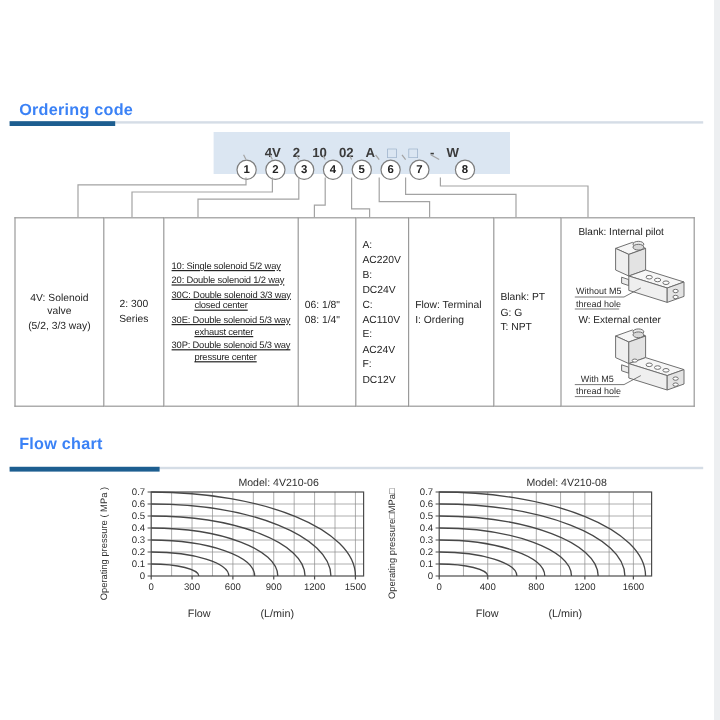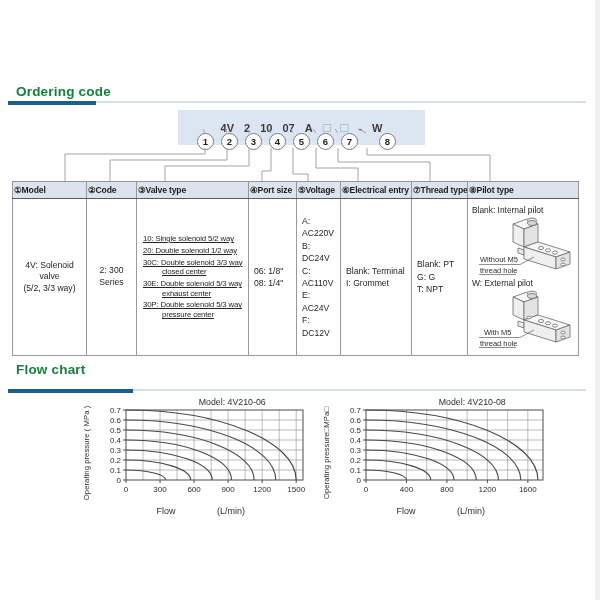--- a/index.html
+++ b/index.html
@@ -1,20 +1,20 @@
 <!DOCTYPE html>
 <html><head>
 <meta charset="utf-8">
 <style>
   html,body{margin:0;padding:0;background:#fff;}
   .page{position:relative;width:600px;height:600px;background:#ffffff;overflow:hidden;
         font-family:"Liberation Sans",sans-serif;color:#222;}
   .edge-strip{position:absolute;right:0;top:0;width:5px;height:100%;background:#edeff1;}
 
-  .sec-title{position:absolute;left:16px;font-size:13.5px;font-weight:bold;color:#15803d;letter-spacing:.2px;}
+  .sec-title{position:absolute;left:16px;font-size:13.5px;font-weight:bold;color:#3b82f6;letter-spacing:.2px;}
   .rule{position:absolute;left:8px;width:584px;height:4px;}
   .rule .rest{position:absolute;left:0;right:6px;top:0;height:2px;background:#d5dde6;}
   .rule .acc{position:absolute;left:0;top:0;height:4px;background:#1d5e90;}
 
   .code-bar{position:absolute;left:178px;top:110px;width:247px;height:35px;background:#dbe6f2;
             display:flex;align-items:center;justify-content:center;gap:10px;}
   .code-part{font-size:11px;font-weight:bold;color:#3b3b3b;}
   .code-part.box-glyph{color:#8ea6c2;font-size:13px;font-weight:normal;line-height:1;}
 
   .digits-row{position:absolute;left:197px;top:133px;display:flex;gap:7px;}
@@ -29,21 +29,21 @@
        font-size:8.6px;letter-spacing:-.15px;font-weight:bold;text-align:left;padding:2px 1px;height:12px;
        white-space:nowrap;overflow:hidden;color:#1d1d1d;}
   table.order td{border:1px solid #9a9a9a;vertical-align:middle;padding:2px;height:152px;
        font-size:8.6px;color:#242424;}
   .cell-center{text-align:center;line-height:1.35;}
   .cell-list{padding-left:3px;line-height:1.45;}
   .vt-list{padding-left:2px;}
   .vt-list .vt-item{font-size:7.8px;letter-spacing:-.15px;padding-left:21px;text-indent:-19px;
        margin:2px 0;line-height:1.25;text-decoration:underline;}
   td.pilot-cell{vertical-align:top;padding:2px 3px;}
-  .pilot-head{font-size:8.4px;margin:1px 0 0 2px;}
+  .pilot-head{font-size:8.4px;margin:1px 0 0 12px;}
   .valve-svg{display:block;margin:0 0 0 6px;}
   .valve-svg text{font-size:7.5px;fill:#2d2d2d;}
 
   .note{position:absolute;left:10px;top:356px;font-size:9px;color:#333;}
 
   .chart-svg{position:absolute;}
   .cg{stroke:#8f8f8f;stroke-width:.6;}
   .cb{stroke:#4c4c4c;stroke-width:1;fill:none;}
   .cc{stroke:#474747;stroke-width:1.1;fill:none;}
   .ct{font-size:8px;fill:#2e2e2e;}
@@ -87,21 +87,21 @@
   <div class="sec-title" style="top:84px">Ordering code</div>
   <div class="rule" style="top:101px">
     <div class="rest"></div>
     <div class="acc" style="width:88px"></div>
   </div>
 
   <div class="code-bar">
       <span class="code-part">4V</span>
       <span class="code-part">2</span>
       <span class="code-part">10</span>
-      <span class="code-part">07</span>
+      <span class="code-part">02</span>
       <span class="code-part">A</span>
       <span class="code-part box-glyph">□</span>
       <span class="code-part box-glyph">□</span>
       <span class="code-part">-</span>
       <span class="code-part">W</span>
     </div>
 
   <div class="digits-row">
       <div class="digit-circle">1</div>
       <div class="digit-circle">2</div>
@@ -139,30 +139,20 @@
       <col style="width:74px">
         <col style="width:50px">
         <col style="width:112px">
         <col style="width:48px">
       <col style="width:44px">
         <col style="width:71px">
         <col style="width:56px">
         <col style="width:111px">
     </colgroup>
     <tbody>
-        <tr>
-      <th>①Model</th>
-      <th>②Code</th>
-      <th>③Valve type</th>
-      <th>④Port size</th>
-      <th>⑤Voltage</th>
-      <th>⑥Electrical entry</th>
-      <th>⑦Thread type</th>
-      <th>⑧Pilot type</th>
-    </tr>
     <tr>
       <td>
         <div class="cell-center">
           <div>4V: Solenoid valve</div>
           <div>(5/2, 3/3 way)</div>
         </div>
       </td>
       <td>
         <div class="cell-center">2: 300 Series</div>
       </td>
@@ -185,39 +175,39 @@
         <div class="cell-list">
               <div class="li">A: AC220V</div>
               <div class="li">B: DC24V</div>
               <div class="li">C: AC110V</div>
               <div class="li">E: AC24V</div>
               <div class="li">F: DC12V</div>
             </div>
       </td>
       <td>
         <div class="cell-list">
-              <div class="li">Blank: Terminal</div>
-              <div class="li">I: Grommet</div>
+              <div class="li">Flow: Terminal</div>
+              <div class="li">I: Ordering</div>
             </div>
       </td>
       <td>
         <div class="cell-list">
               <div class="li">Blank: PT</div>
               <div class="li">G: G</div>
               <div class="li">T: NPT</div>
             </div>
       </td>
       <td class="pilot-cell">
         <div class="pilot-head">Blank: Internal pilot</div>
         <svg class="valve-svg" width="100" height="62" viewBox="0 0 100 62">
           <use href="#valveg"></use>
           <text x="4" y="47">Without M5</text>
           <text x="4" y="57.5">thread hole</text>
         </svg>
-        <div class="pilot-head">W: External pilot</div>
+        <div class="pilot-head">W: External center</div>
         <svg class="valve-svg" width="100" height="62" viewBox="0 0 100 62">
           <use href="#valveg"></use>
           <ellipse cx="53" cy="29.5" rx="2.2" ry="1.3" fill="#fff" stroke="#6a6a6a" stroke-width=".8"></ellipse>
           <text x="8" y="47">With M5</text>
           <text x="4" y="57.5">thread hole</text>
         </svg>
       </td>
     </tr>
   </tbody>
     </table>

